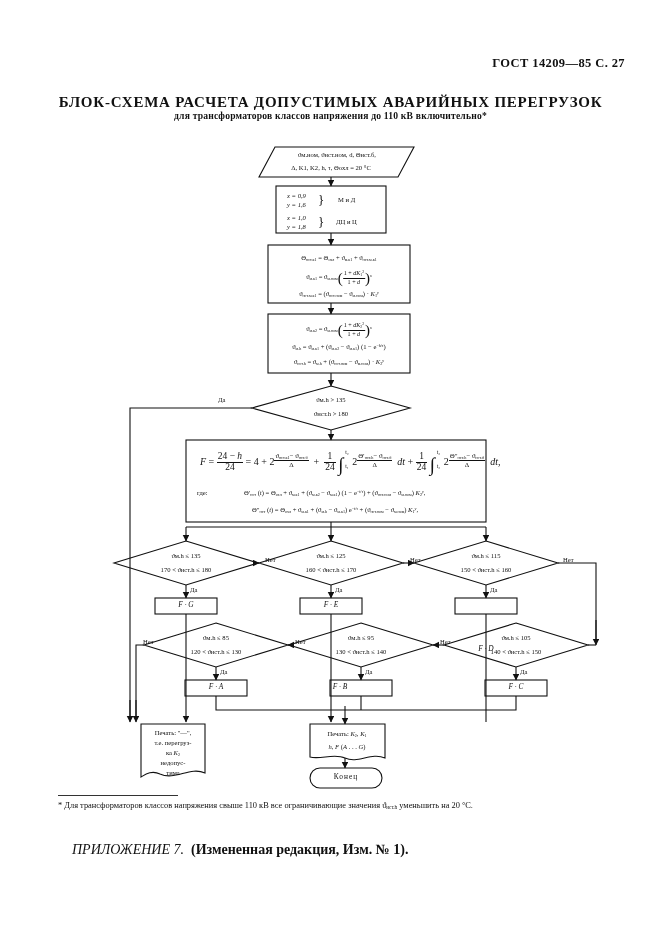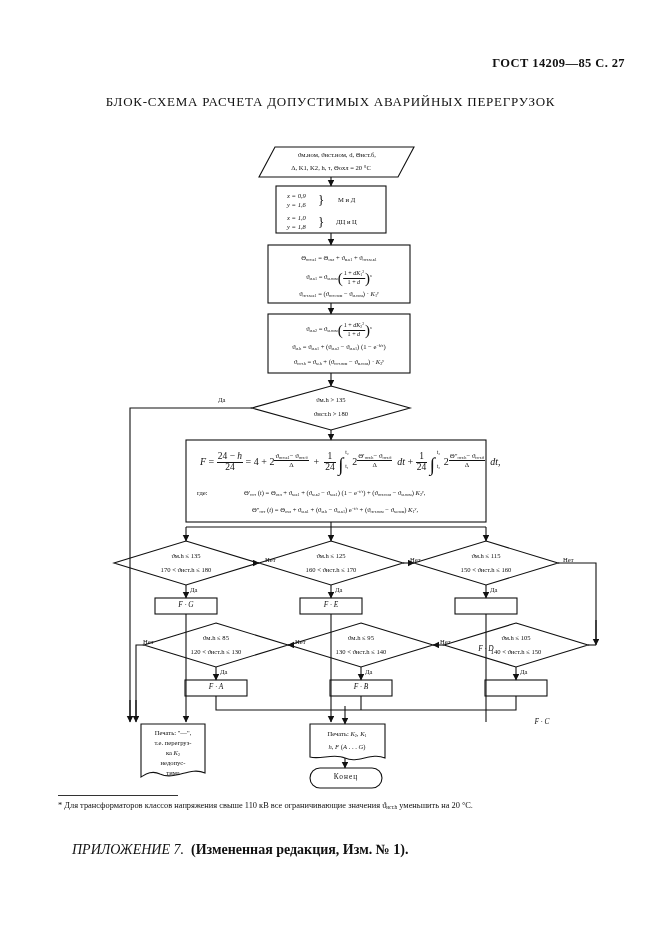--- a/index.html
+++ b/index.html
@@ -7,21 +7,21 @@
   .page{
     position:relative;width:661px;height:936px;background:#ffffff;margin:0 auto;
     overflow:hidden;
   }
   .hdr{
     position:absolute;top:56px;right:36px;font-family:"Liberation Serif",serif;
     font-weight:bold;font-size:12.5px;letter-spacing:.4px;color:#111;
   }
   .title1{
     position:absolute;top:94px;left:0;width:661px;text-align:center;
-    font-weight:normal;font-size:13px;letter-spacing:.75px;color:#111;
+    font-weight:bold;font-size:15px;letter-spacing:.75px;color:#111;
   }
   .title2{
     position:absolute;top:110px;left:0;width:661px;text-align:center;
     font-weight:bold;font-size:9.6px;letter-spacing:.2px;color:#111;
   }
   .chart{position:absolute;left:0;top:0;width:661px;height:800px;}
   .chart svg{position:absolute;left:0;top:0;}
 
   .lbl{
     position:absolute;font-family:"Liberation Serif",serif;color:#111;
@@ -52,20 +52,21 @@
   .appx b{font-weight:bold;}
 </style>
 </head>
 <body>
 
 <div class="page">
 
   <div class="hdr">ГОСТ 14209—85 С. 27</div>
 
   <div class="title1">БЛОК-СХЕМА РАСЧЕТА ДОПУСТИМЫХ АВАРИЙНЫХ ПЕРЕГРУЗОК</div>
+  <div class="title2">для трансформаторов классов напряжения до 110 кВ включительно*</div>
 
   <div class="chart">
     <svg width="661" height="800" viewBox="0 0 661 800">
       <defs>
         <marker id="ah" markerWidth="7" markerHeight="7" refX="5.6" refY="3" orient="auto">
           <path d="M0,0 L6,3 L0,6 z" fill="#111"></path>
         </marker>
       </defs>
       <g fill="none" stroke="#111" stroke-width="1.1">
 
@@ -218,22 +219,22 @@
     <div class="lbl ctr f7" style="left:516px;top:648px;">140 &lt; ϑнст.h ≤ 150</div>
 
     <div class="lbl f7" style="left:143px;top:638px;">Нет</div>
     <div class="lbl f7" style="left:295px;top:638px;">Нет</div>
     <div class="lbl f7" style="left:440px;top:638px;">Нет</div>
     <div class="lbl f7" style="left:220px;top:668px;">Да</div>
     <div class="lbl f7" style="left:365px;top:668px;">Да</div>
     <div class="lbl f7" style="left:520px;top:668px;">Да</div>
 
     <div class="lbl ctr f8 ital" style="left:216px;top:683px;">F · A</div>
-    <div class="lbl ctr f8 ital" style="left:361px;top:683px;">F · B</div>
-    <div class="lbl ctr f8 ital" style="left:516px;top:718px;margin-left:26px;">F · C</div>
+    <div class="lbl ctr f8 ital" style="left:340px;top:683px;">F · B</div>
+    <div class="lbl ctr f8 ital" style="left:516px;top:683px;">F · C</div>
 
     <div class="lbl ctr f7" style="left:173px;top:729px;">Печать: "—",</div>
     <div class="lbl ctr f7" style="left:173px;top:739px;">т.е. перегруз-</div>
     <div class="lbl ctr f7" style="left:173px;top:749px;">ка <i>K</i><sub>2</sub></div>
     <div class="lbl ctr f7" style="left:173px;top:759px;">недопус-</div>
     <div class="lbl ctr f7" style="left:173px;top:769px;">тима</div>
 
     <div class="lbl ctr f7" style="left:347px;top:730px;">Печать: <i>K</i><sub>2</sub>, <i>K</i><sub>1</sub></div>
     <div class="lbl ctr f7" style="left:347px;top:743px;"><i>h</i>, <i>F</i> (<i>A</i> . . . <i>G</i>)</div>
 

